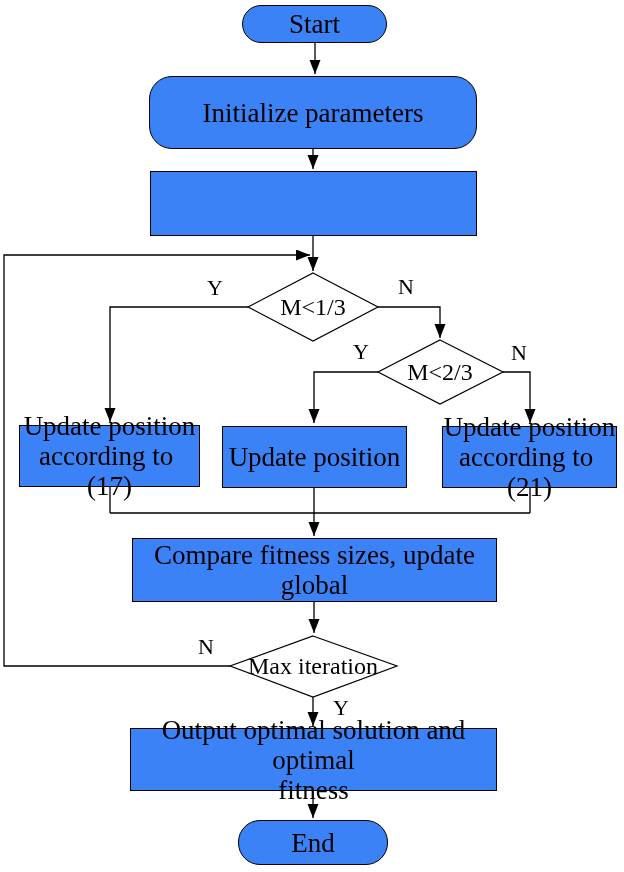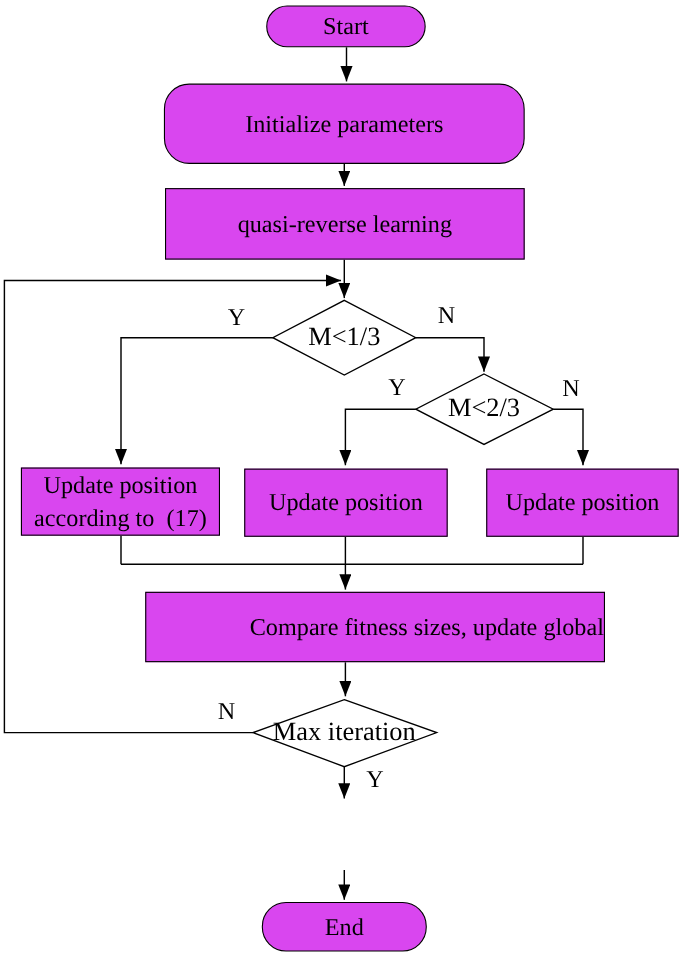--- a/index.html
+++ b/index.html
@@ -25,27 +25,27 @@
   }
   svg.wires polygon.diamond {
     fill: #ffffff;
     stroke: #000000;
     stroke-width: 1.2;
   }
   .node {
     position: absolute;
     box-sizing: border-box;
     border: 1.4px solid #000000;
-    background: #d946ef;
+    background: #3b82f6;
     display: flex;
     flex-direction: column;
     align-items: center;
     justify-content: center;
     text-align: center;
-    font-size: 22px;
+    font-size: 27px;
     line-height: 30px;
     z-index: 2;
   }
   .stadium { border-radius: 22px; }
   .dlabel {
     position: absolute;
     transform: translate(-50%, -50%);
     font-size: 24px;
     white-space: nowrap;
     z-index: 2;
@@ -102,21 +102,20 @@
 
   <div class="node stadium" style="left:242px; top:5px; width:145px; height:38px;">
     <div>Start</div>
   </div>
 
   <div class="node" style="left:149px; top:76px; width:328px; height:73px;border-radius:23px;">
     <div>Initialize parameters</div>
   </div>
 
   <div class="node" style="left:150px; top:171px; width:327px; height:65px;">
-    <div>quasi-reverse learning</div>
   </div>
 
   <div class="dlabel" style="left:313px; top:307px;">M&lt;1/3</div>
   <div class="dlabel" style="left:440px; top:372px;">M&lt;2/3</div>
   <div class="dlabel" style="left:313px; top:666px;">Max iteration</div>
 
   <div class="branch" style="left:215px; top:288px;">Y</div>
   <div class="branch" style="left:406px; top:287px;">N</div>
   <div class="branch" style="left:361px; top:352px;">Y</div>
   <div class="branch" style="left:519px; top:353px;">N</div>
@@ -127,24 +126,29 @@
     <div>Update position</div>
     <div>according to&nbsp; (17)</div>
   </div>
 
   <div class="node" style="left:222px; top:426px; width:185px; height:62px;">
     <div>Update position</div>
   </div>
 
   <div class="node" style="left:442px; top:426px; width:175px; height:62px;">
     <div>Update position</div>
+    <div>according to&nbsp; (21)</div>
   </div>
 
-  <div class="node" style="left:132px; top:538px; width:418px; height:64px;align-items:flex-end;">
+  <div class="node" style="left:132px; top:538px; width:365px; height:64px;align-items:flex-end;">
     <div>Compare fitness sizes, update global</div>
   </div>
 
+  <div class="node" style="left:130px; top:728px; width:367px; height:63px;">
+    <div>Output optimal solution and optimal</div>
+    <div>fitness</div>
+  </div>
 
   <div class="node stadium" style="left:238px; top:820px; width:150px; height:45px;">
     <div>End</div>
   </div>
 
 </div>
 
 </body></html>

